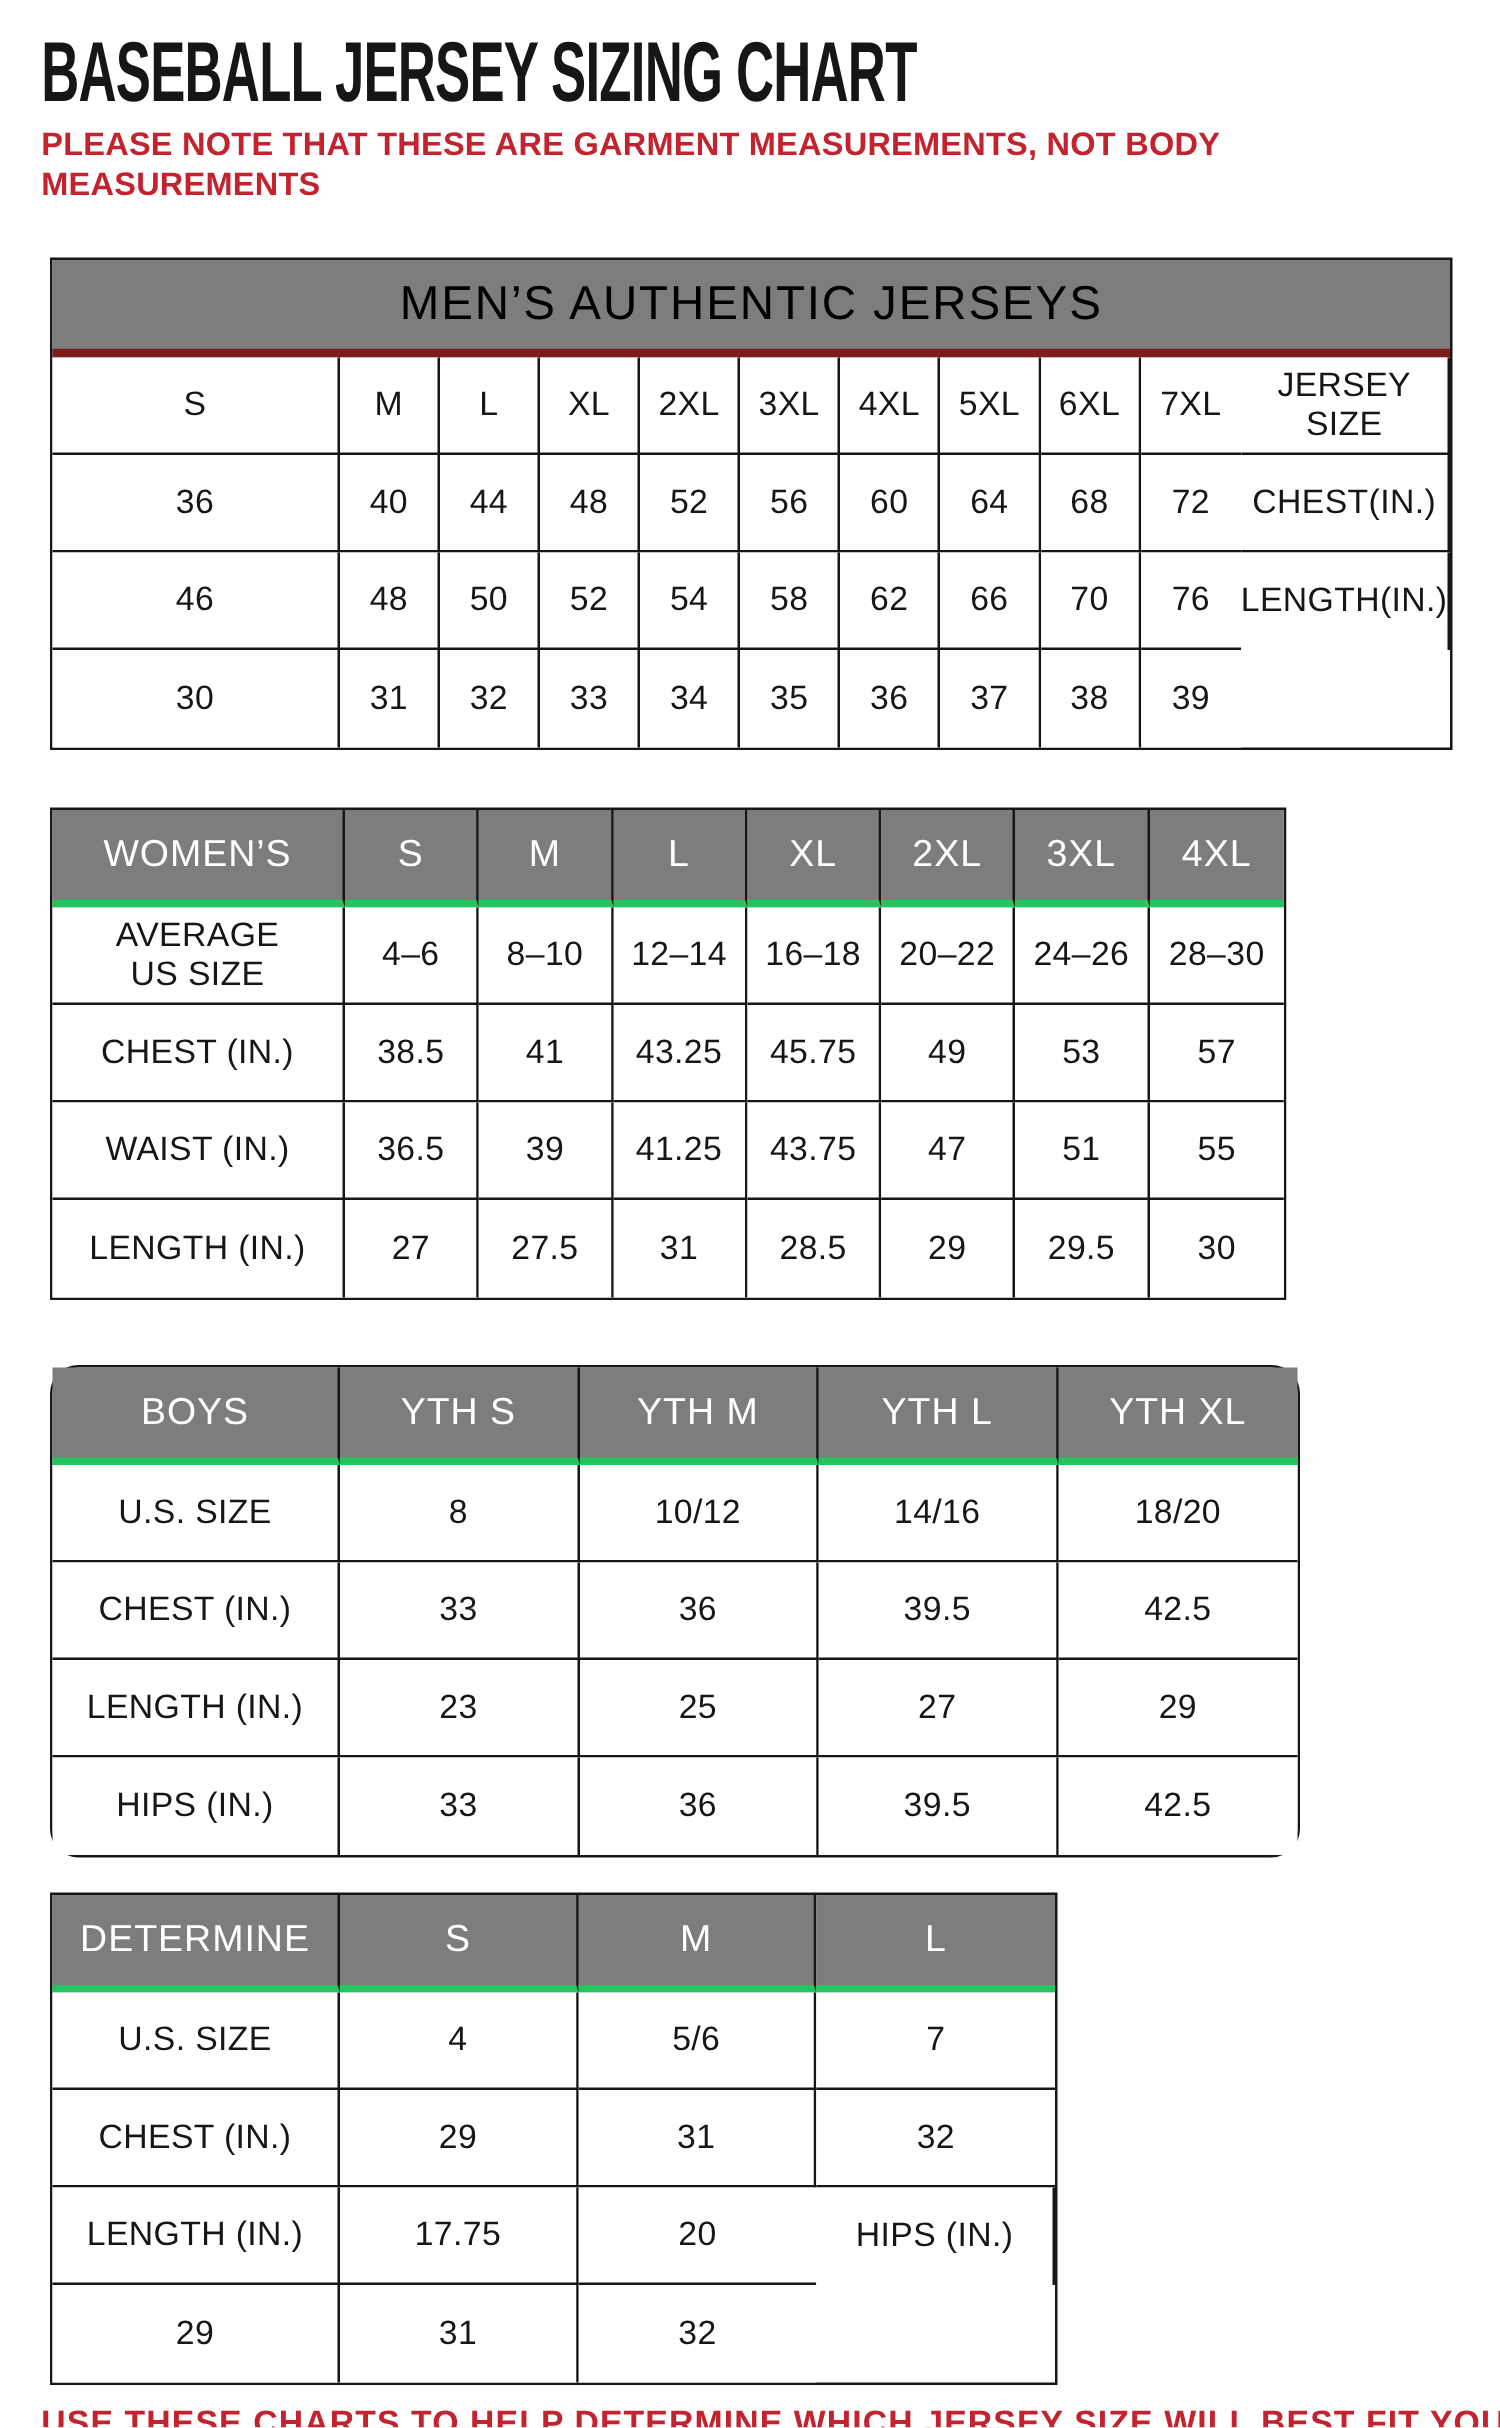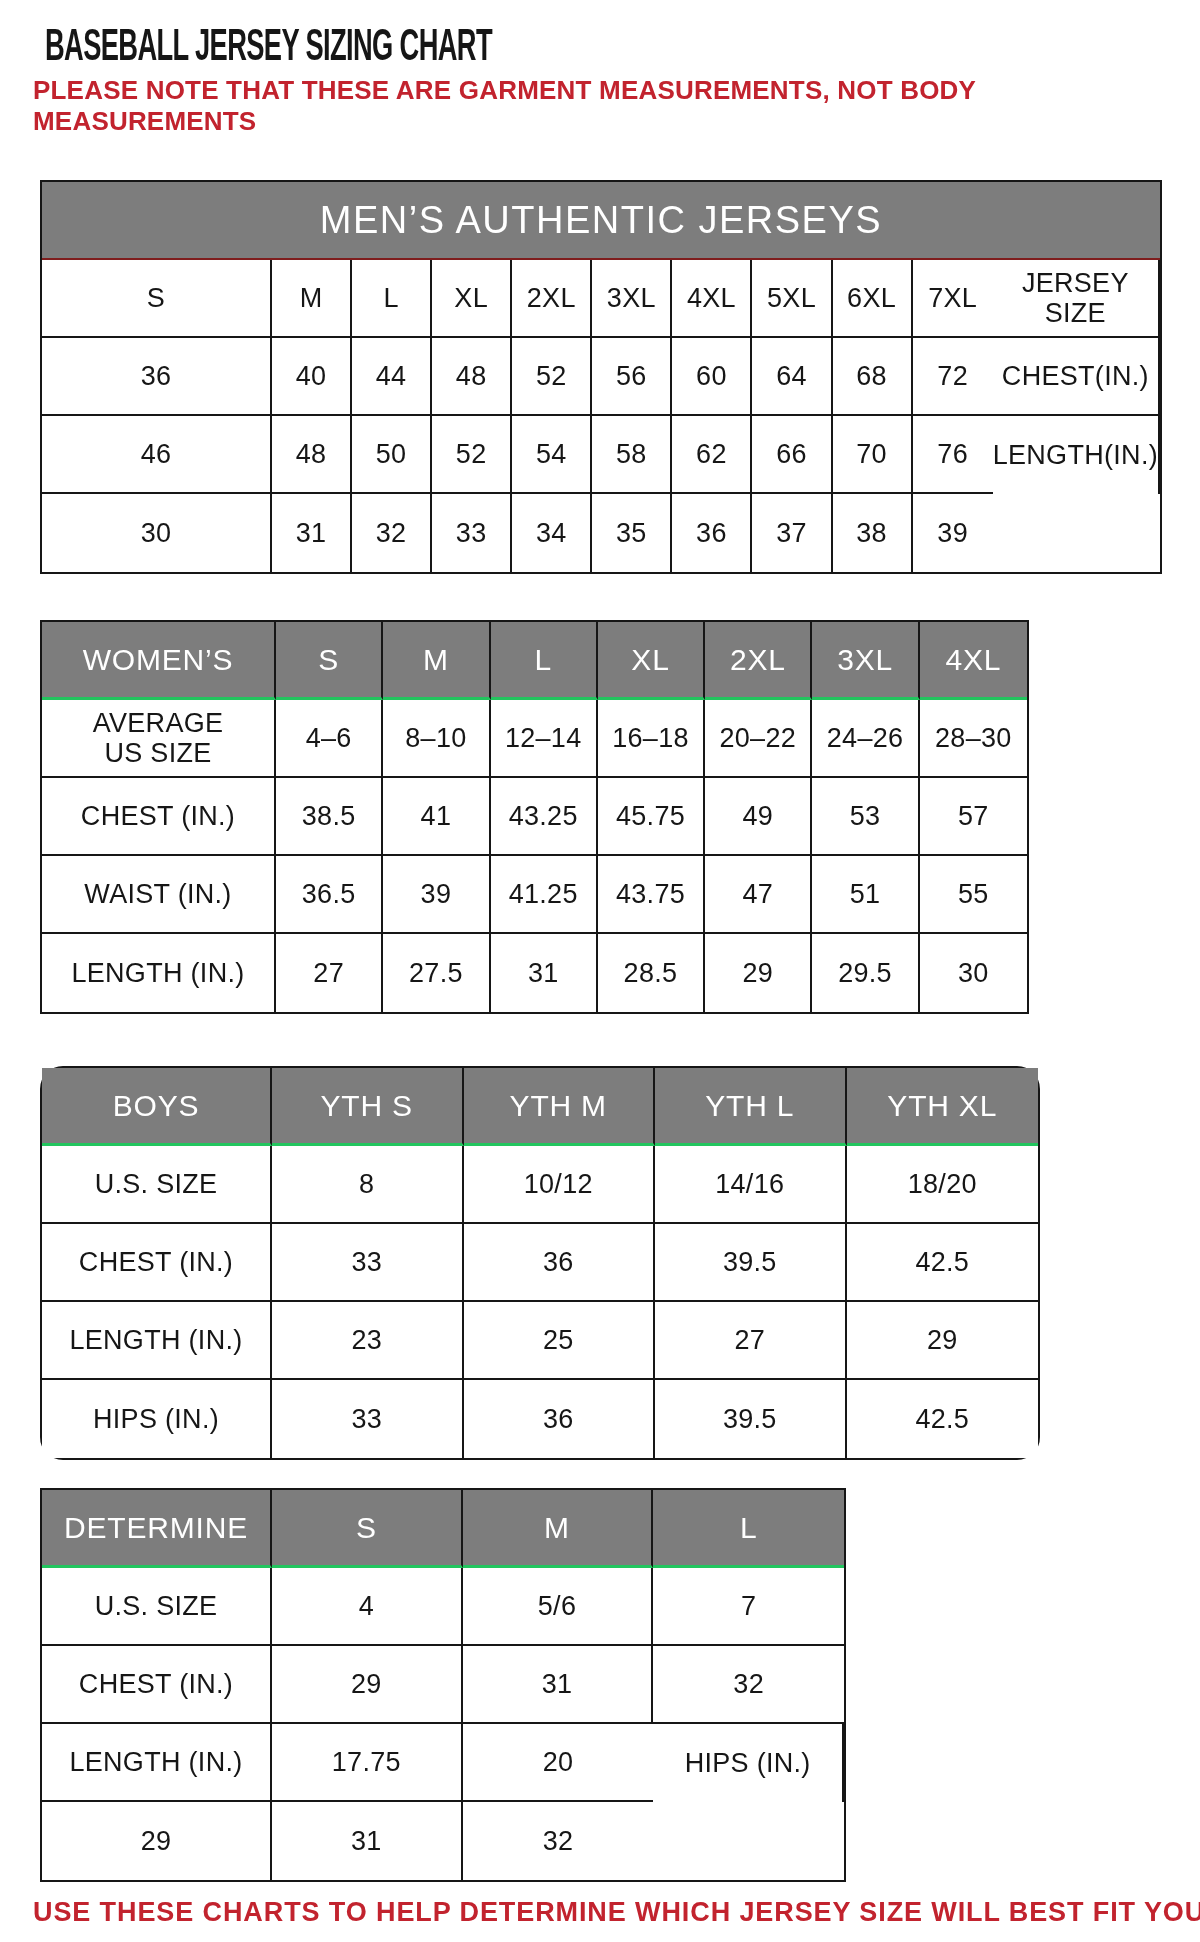--- a/index.html
+++ b/index.html
@@ -10,22 +10,22 @@
     box-sizing: border-box;
     background: #ffffff;
     overflow: hidden;
     padding: 22px 20px 0 33px;
     font-family: "Liberation Sans", sans-serif;
     color: #161616;
   }
 
   
   .title {
-    margin: 0 0 6px 12px;
-    font-size: 44px;
+    margin: 0 0 6px 0;
+    font-size: 68px;
     font-weight: 700;
     line-height: 1.06;
     white-space: nowrap;
   }
   .title .condense {
     display: inline-block;
     transform: scaleX(0.62);
     transform-origin: left center;
     letter-spacing: -1px;
   }
@@ -67,31 +67,31 @@
     line-height: 1.12;
     white-space: pre-line;
     letter-spacing: 0.3px;
   }
   .cell.lc { border-right: none; }
   .cell.lr { border-bottom: none; }
 
   .cell.banner {
     grid-column: 1 / -1;
     background: #7D7D7D;
-    color: #ffffff;
+    color: #000000;
     border-right: none;
-    border-bottom: 2px solid #7f1d1d;
+    border-bottom: 7px solid #7f1d1d;
     font-size: 38px;
     letter-spacing: 1.5px;
     text-align: right;
   }
   .cell.hd {
     background: #7D7D7D;
     color: #ffffff;
-    border-bottom: 3px solid #22c55e;
+    border-bottom: 6px solid #22c55e;
     font-size: 30px;
     letter-spacing: 0.8px;
   }
 
   
   .footer {
     margin: 14px 0 0 0;
     color: #C2232E;
     font-size: 27px;
     font-weight: 700;

